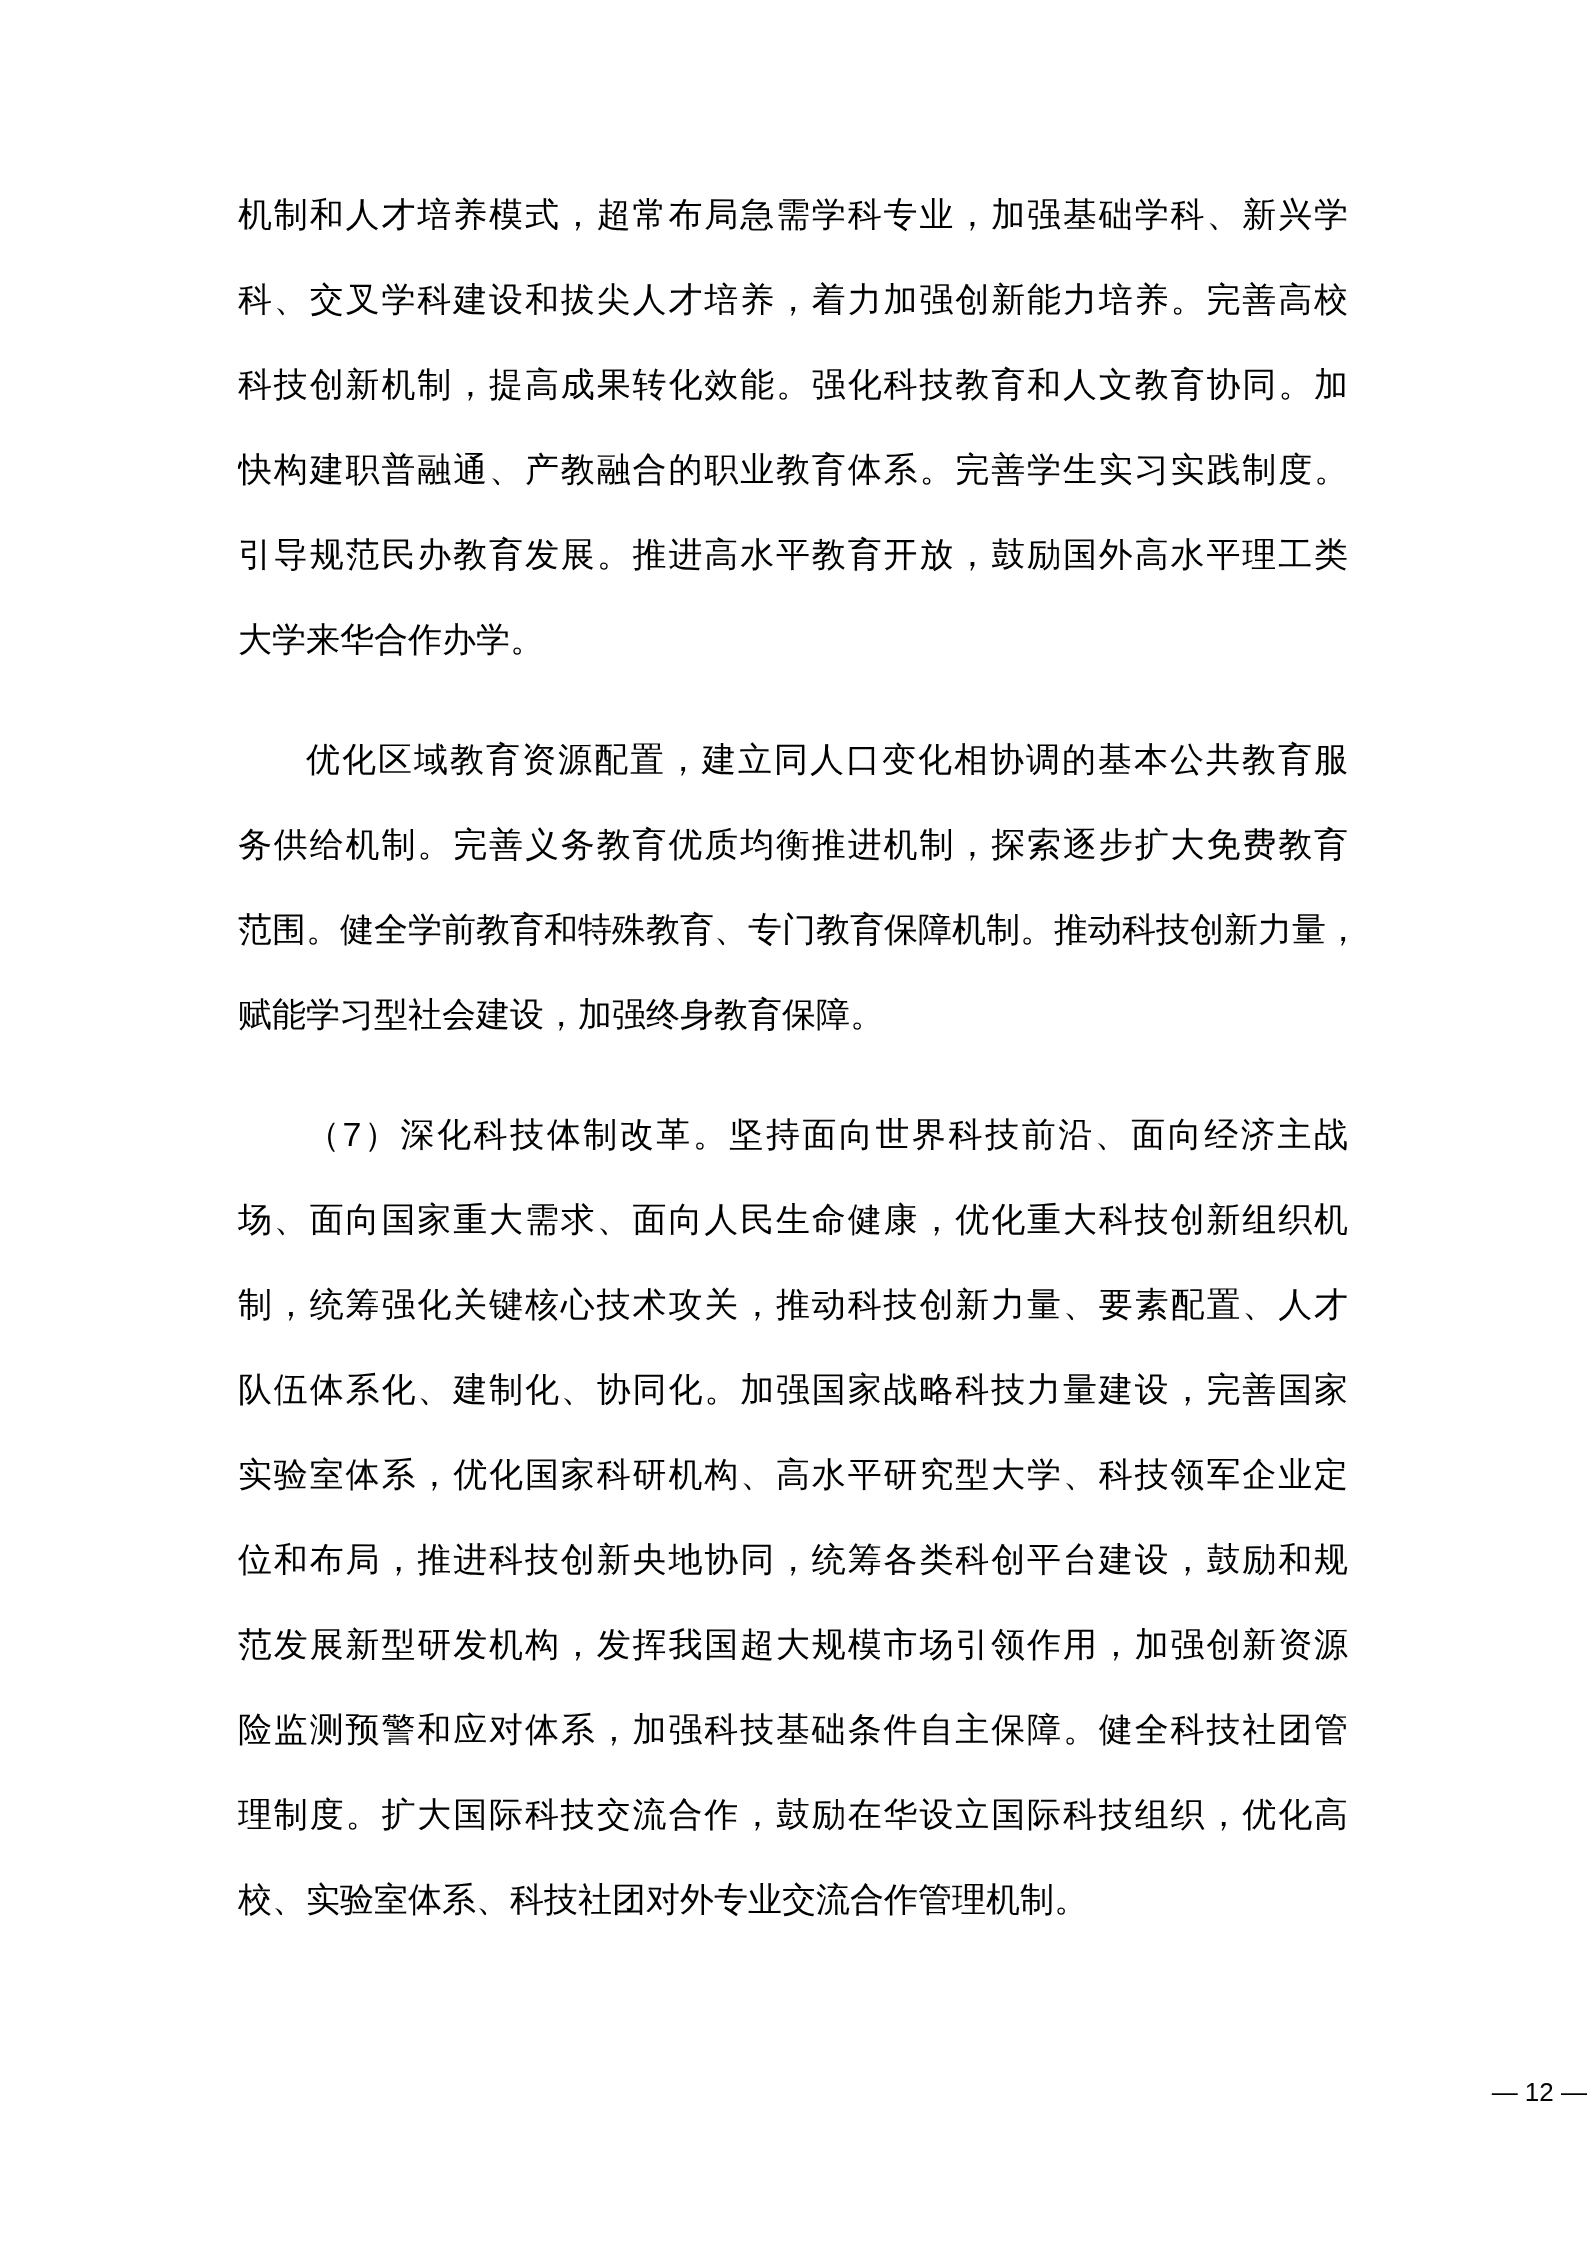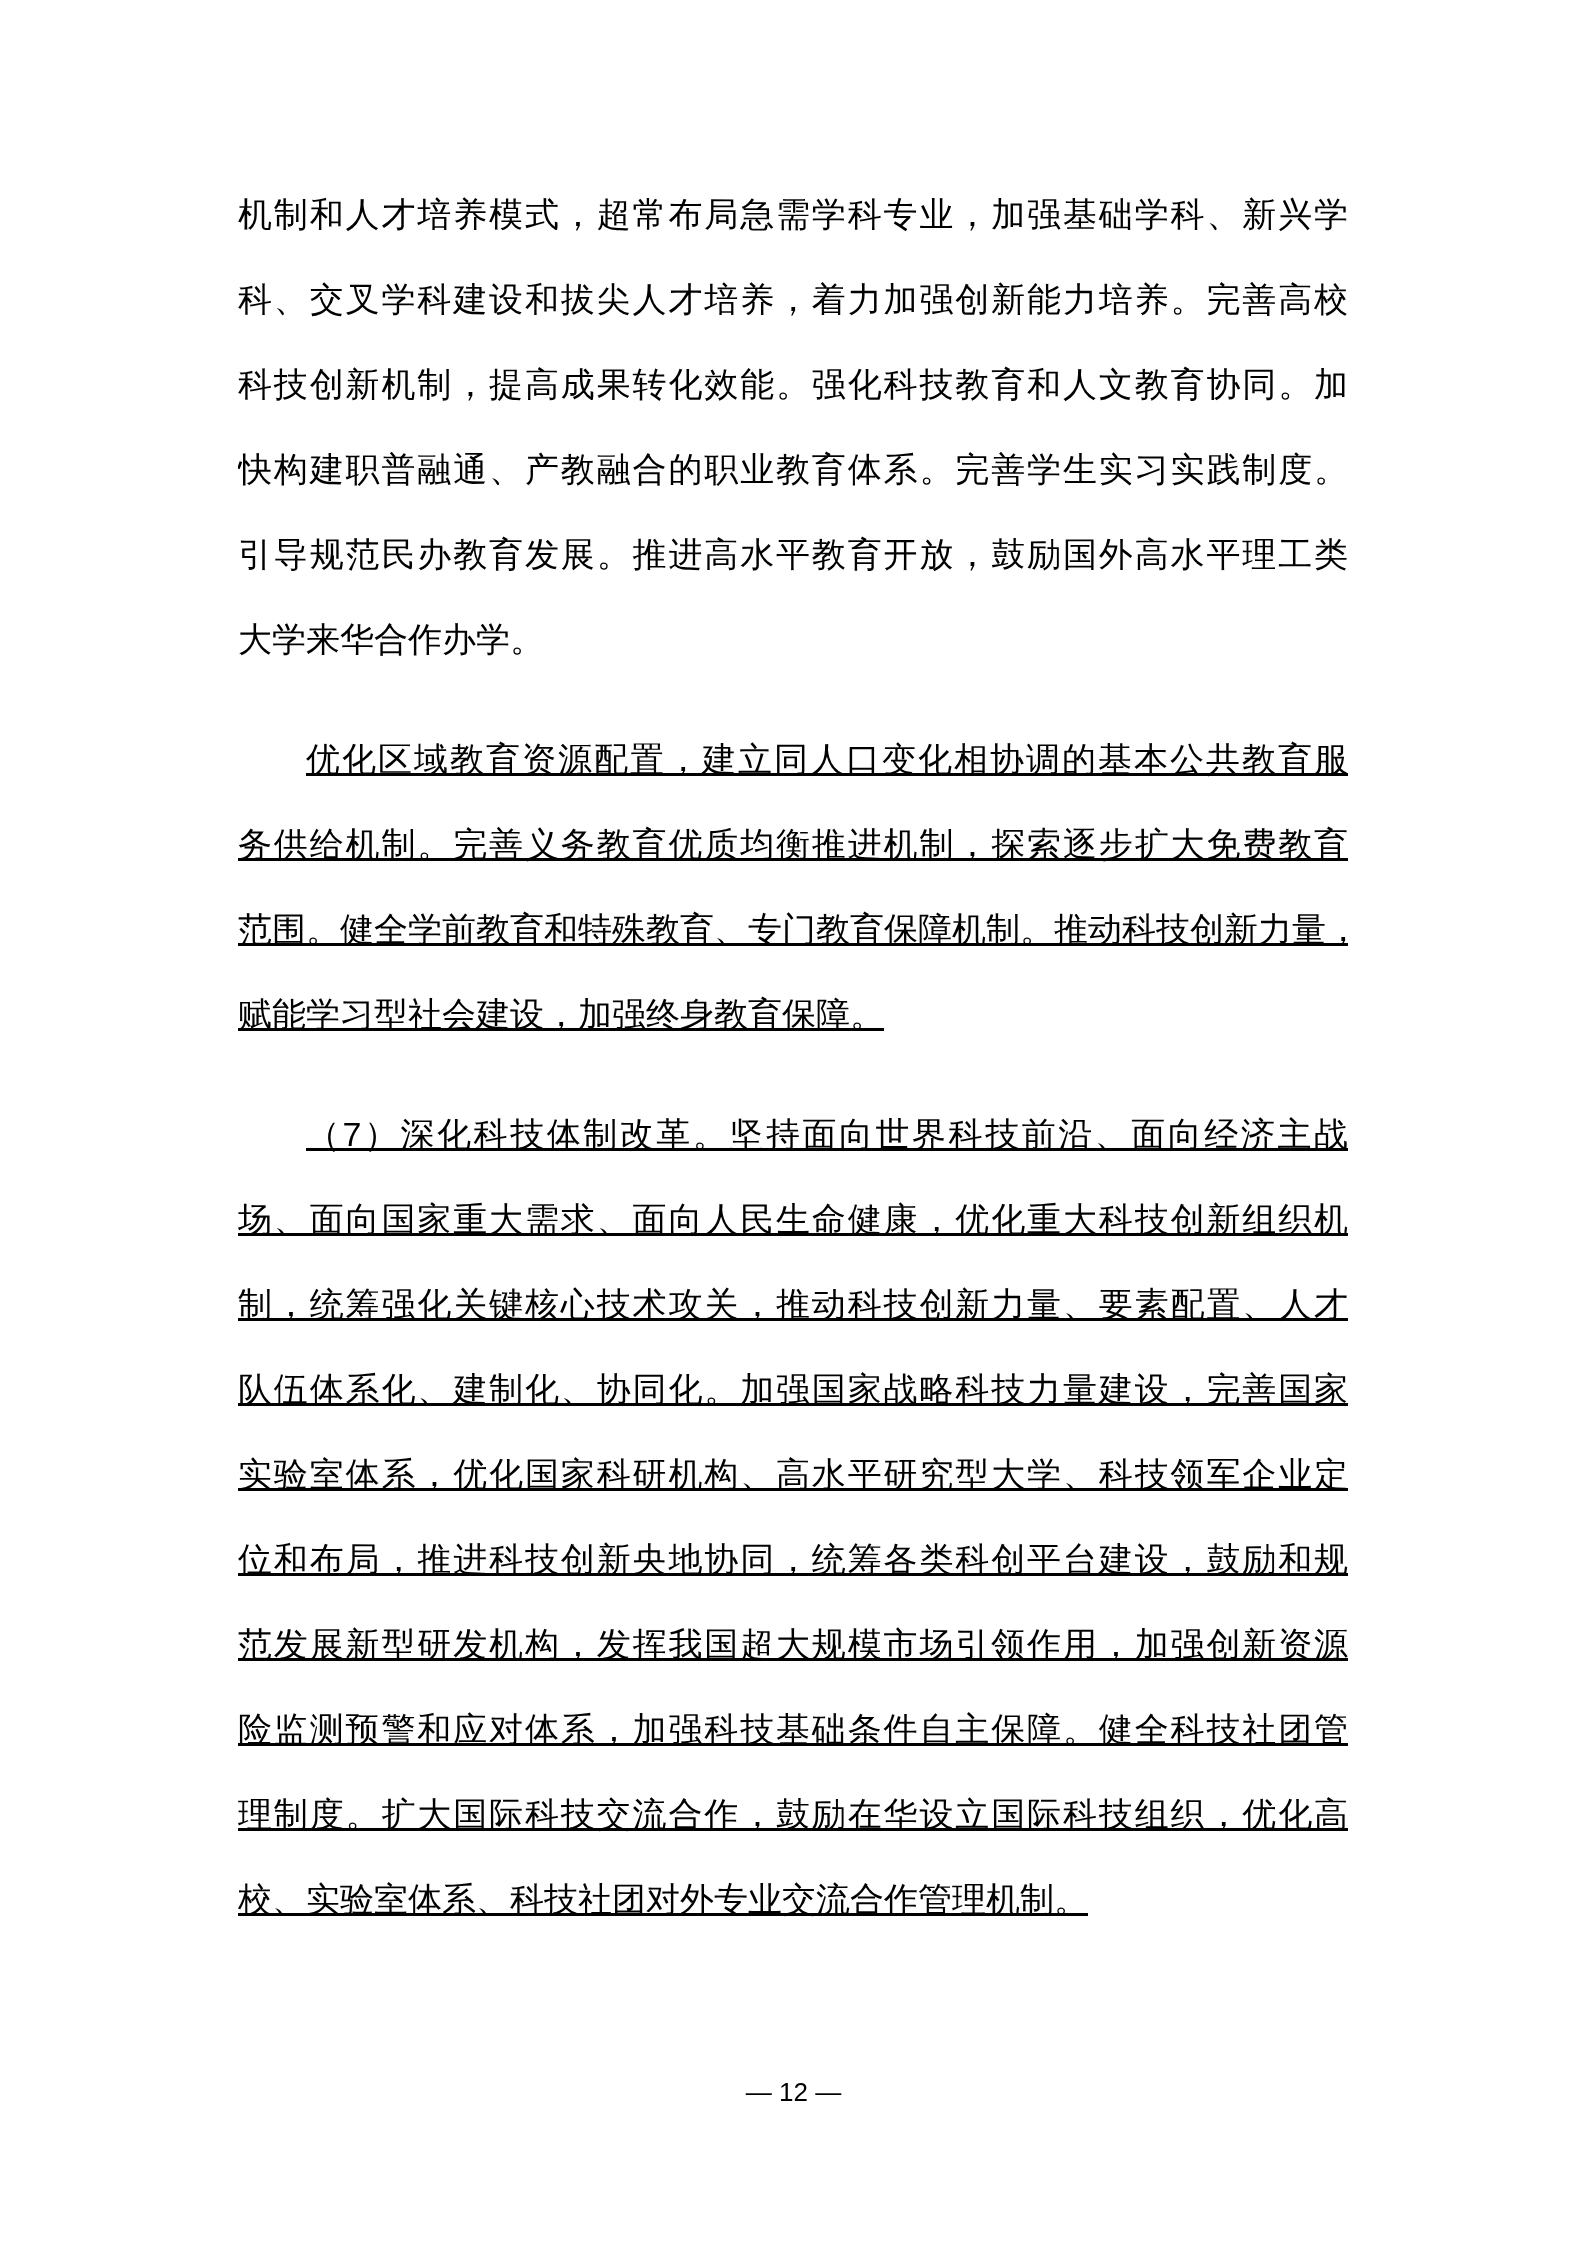--- a/index.html
+++ b/index.html
@@ -28,26 +28,26 @@
     text-align-last: justify;
     overflow: hidden;
     white-space: nowrap;
   }
   .line.last {
     text-align: right;
     text-align-last: left;
   }
   .line.indent { text-indent: 68px; }
   .paragraph { margin: 0; padding: 0; }
-  .paragraph.spaced { margin-top: 35px; text-decoration: underline; }
+  .paragraph.spaced { margin-top: 35px; }
   .page-number {
     position: absolute;
     left: 0; top: 2070px;
     width: 1587px;
-    text-align: center;
+    text-align: right;
     font-size: 26px;
     line-height: 44px;
     color: #000000;
   }
 </style>
 </head>
 <body>
 
 <div class="page">
   <main class="text-block">

